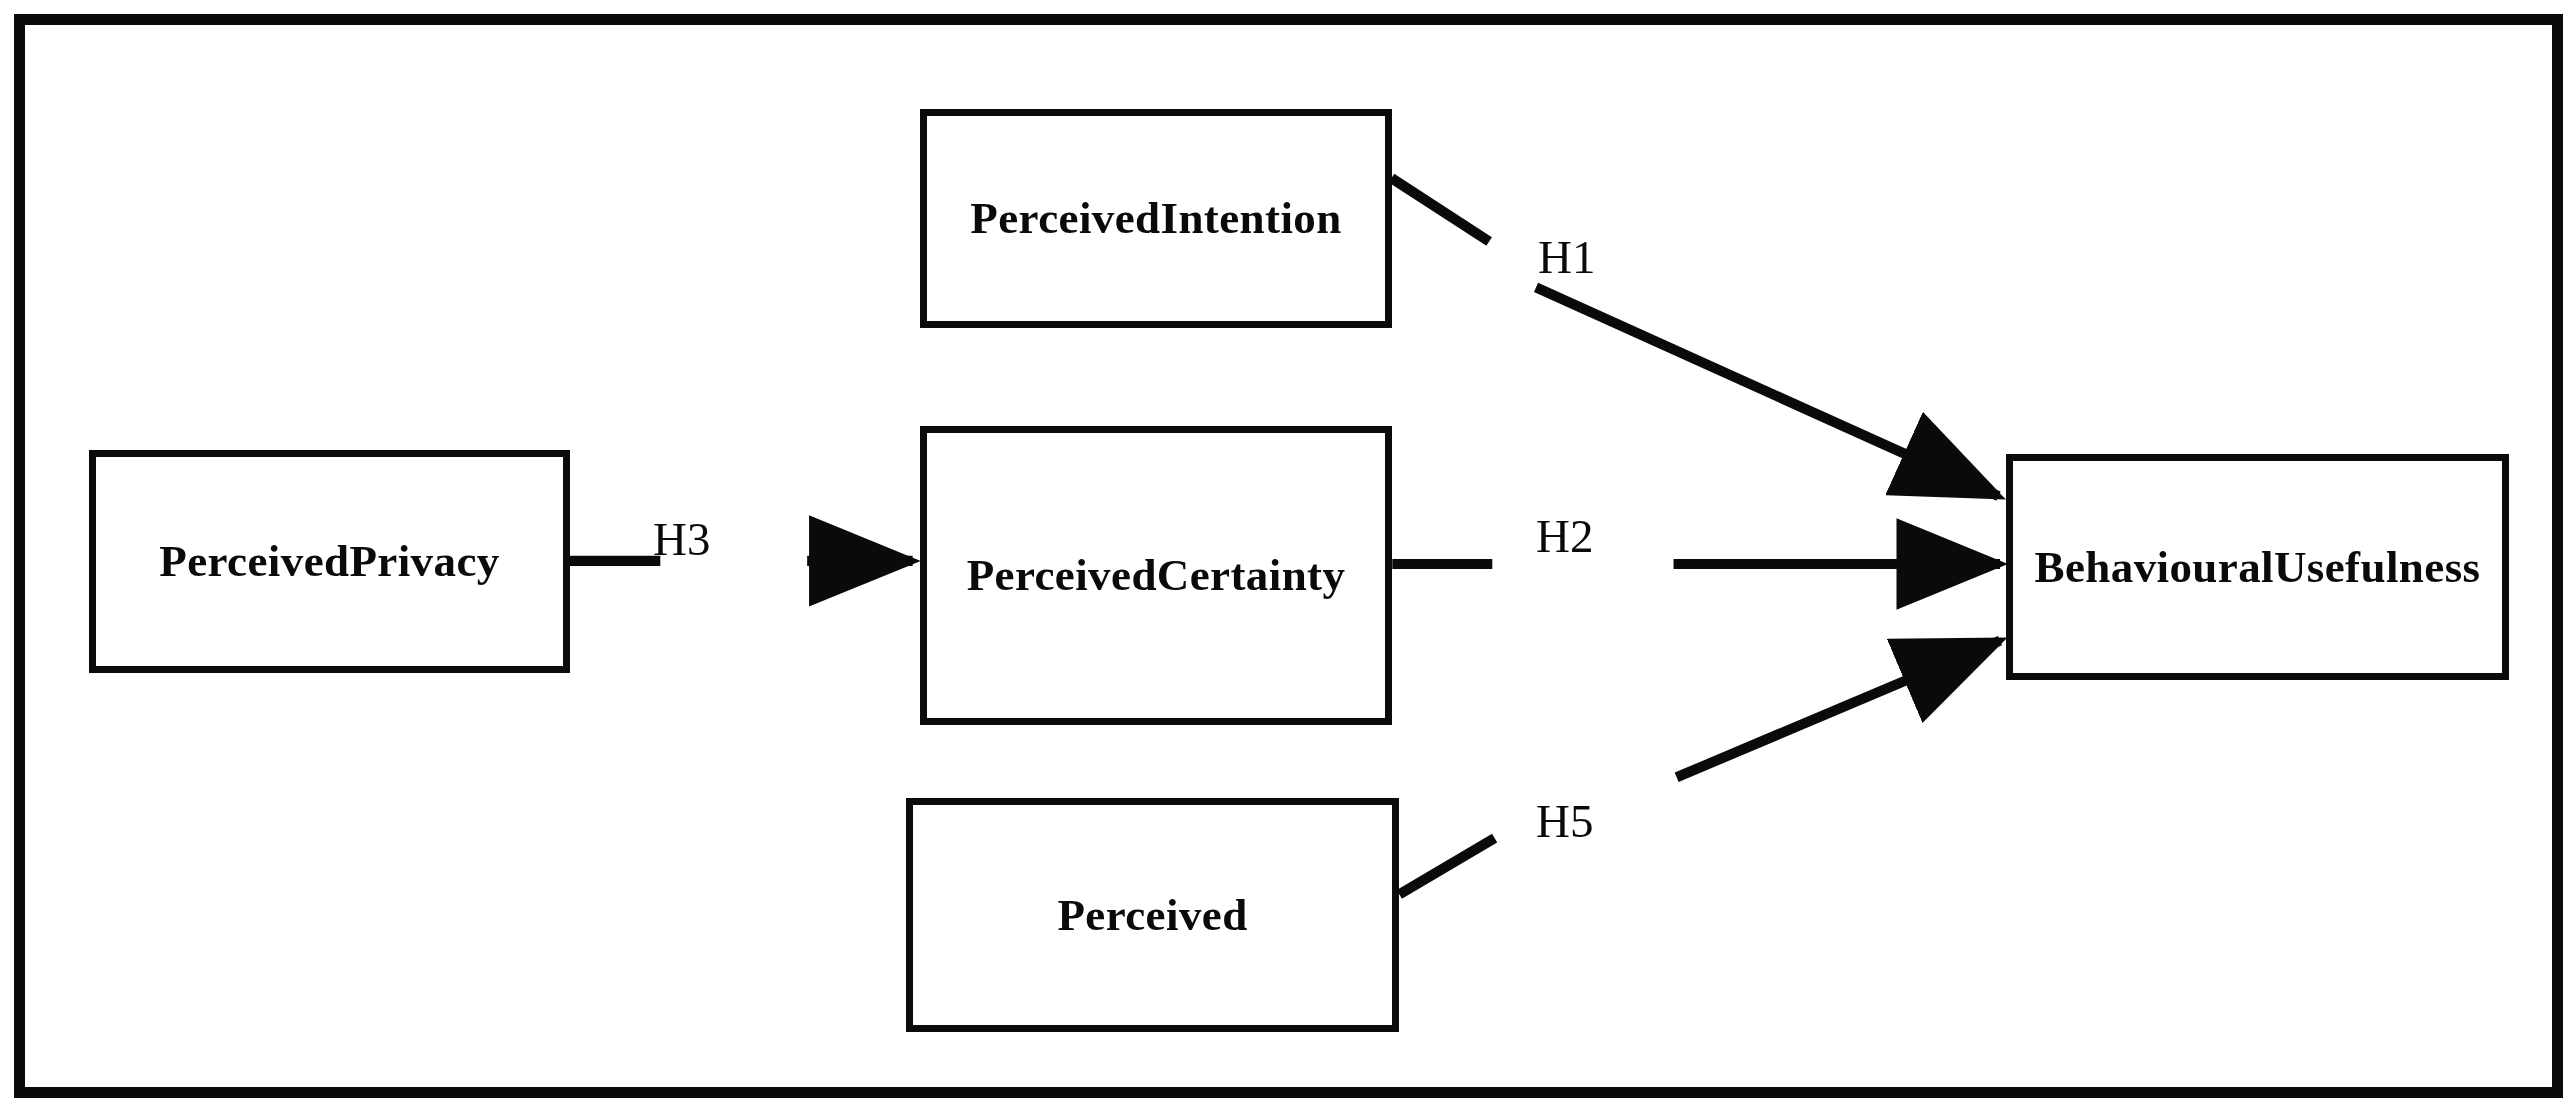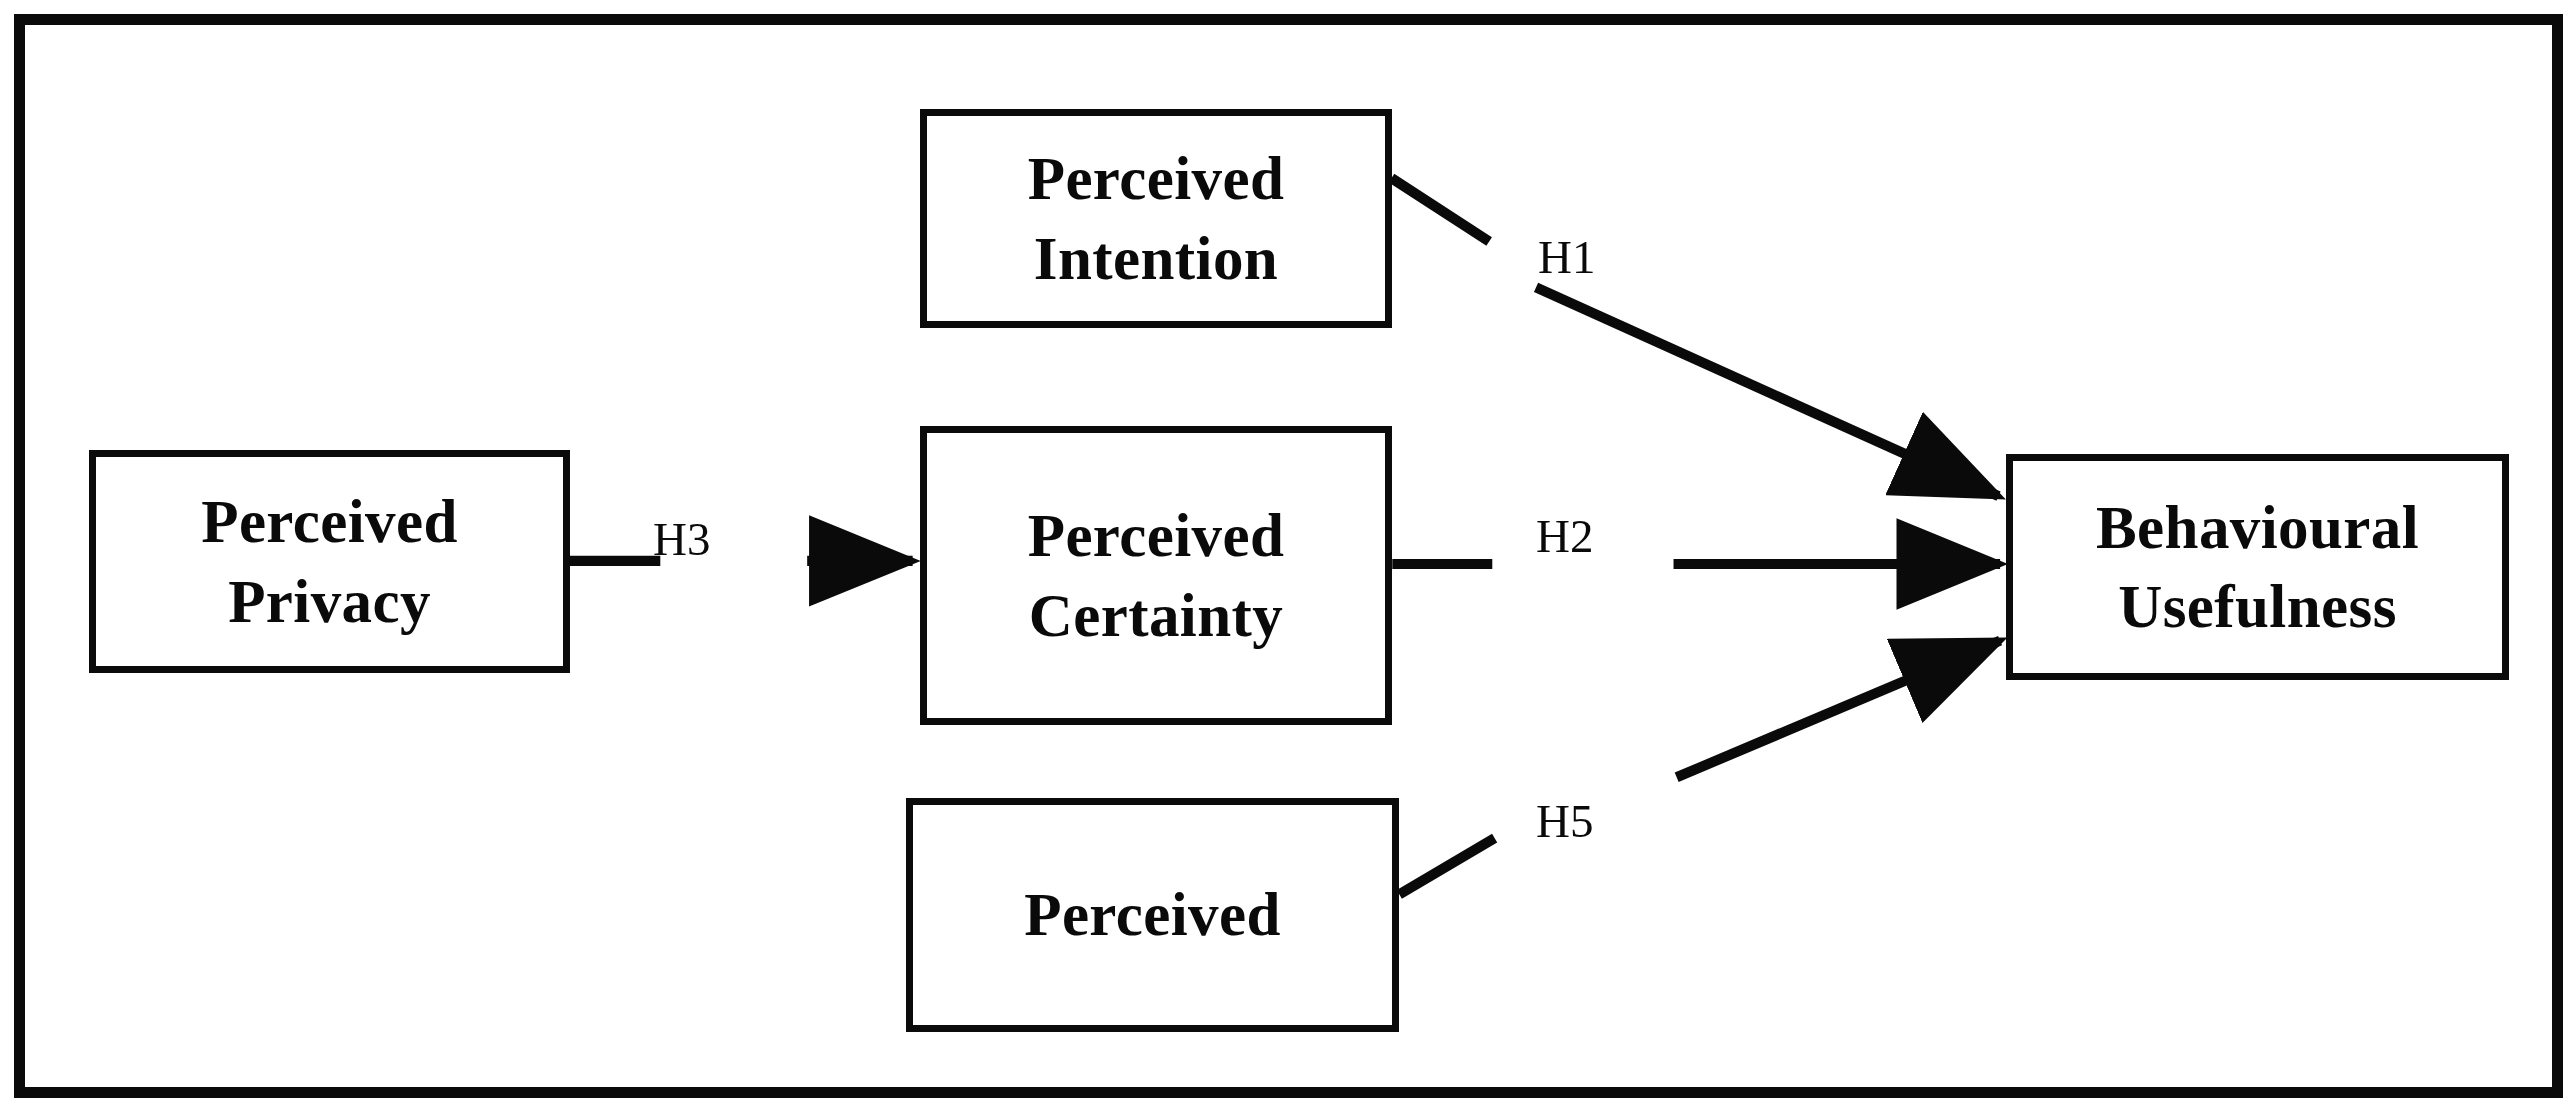--- a/index.html
+++ b/index.html
@@ -29,27 +29,26 @@
     box-sizing: border-box;
     background: #ffffff;
   }
   
   .node-box {
     position: absolute;
     box-sizing: border-box;
     border: 7px solid #0b0b0b;
     background: #ffffff;
     display: flex;
-    flex-direction: column;
     align-items: center;
     justify-content: center;
     text-align: center;
     color: #0a0a0a;
     font-weight: bold;
-    font-size: 61px;
+    font-size: 45px;
     line-height: 1.30;
     letter-spacing: 0.4px;
     z-index: 5;
   }
   .node-box .line { display: block; white-space: nowrap; }
 
   #box-perceived-usefulness { left: 920px; top: 109px;  width: 472px;  height: 219px; }
   #box-perceived-privacy    { left: 89px;  top: 450px;  width: 481px;  height: 223px; }
   #box-perceived-certainty  { left: 920px; top: 426px;  width: 472px;  height: 299px; }
   #box-perceived-ease       { left: 906px; top: 798px; width: 493px;  height: 234px; }

